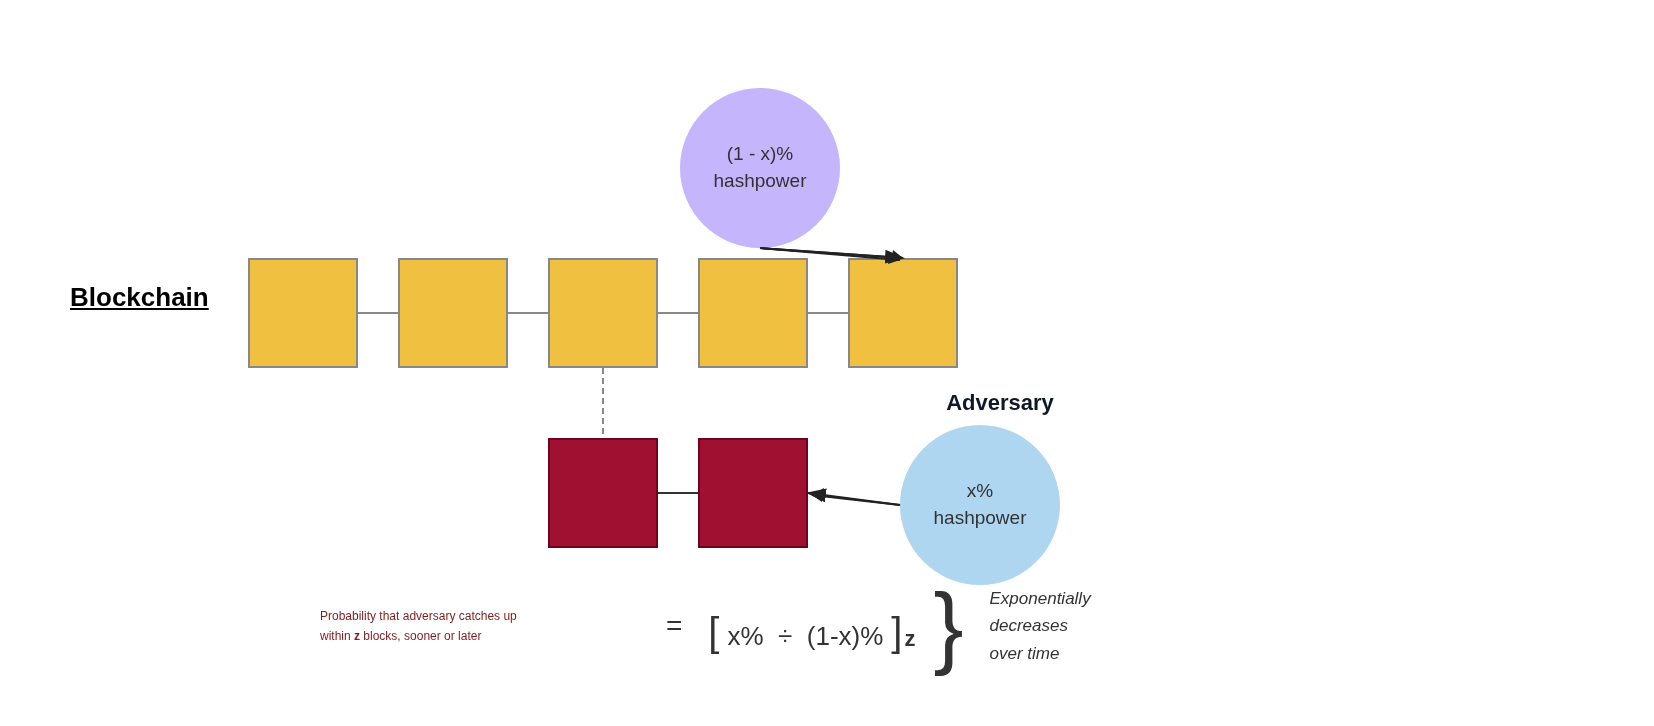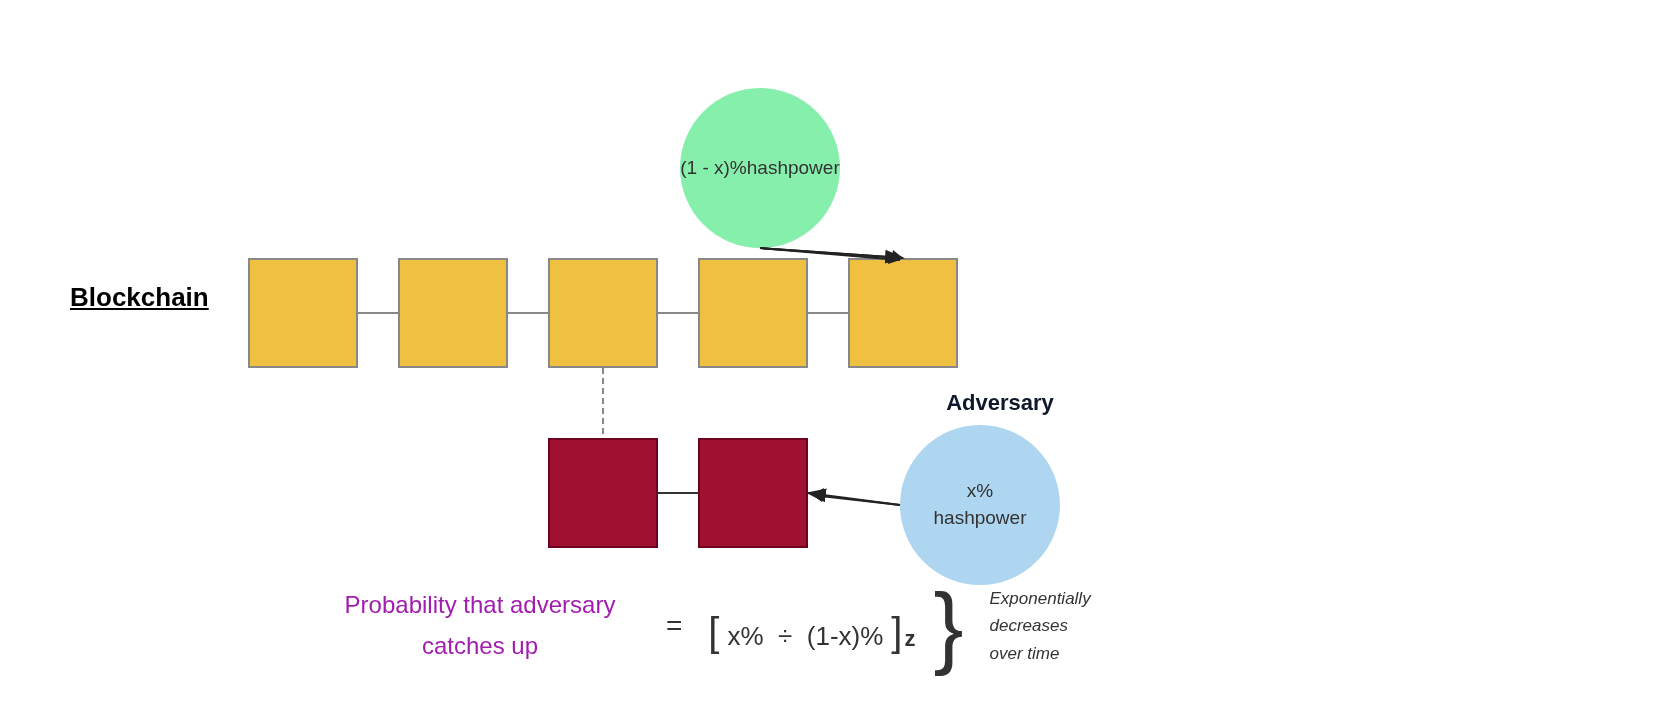--- a/index.html
+++ b/index.html
@@ -32,23 +32,23 @@
     }
 
     
     .network-circle {
       position: absolute;
       top: 88px;
       left: 680px;
       width: 160px;
       height: 160px;
       border-radius: 50%;
-      background: #86efac;
+      background: #c4b5fd;
       display: flex;
-      flex-direction: row;
+      flex-direction: column;
       align-items: center;
       justify-content: center;
       font-size: 19px;
       color: #333;
       text-align: right;
       line-height: 1.4;
     }
 
     
     .adversary-label {
@@ -173,22 +173,23 @@
     </defs>
 
     <line x1="760" y1="248" x2="903" y2="258" stroke="#222" stroke-width="2"></line>
     <polygon points="903,258 893,250 891,262" fill="#222"></polygon>
 
     <line x1="900" y1="505" x2="812" y2="495" stroke="#222" stroke-width="2"></line>
     <polygon points="812,495 824,488 822,502" fill="#222"></polygon>
   </svg>
 
   <div style="position:absolute; bottom:55px; left:320px; display:flex; align-items:center; gap:10px;">
-    <div style="font-size:24px;color:#a21caf;text-align:center;line-height:1.7;width:320px;">
+    <div style="font-size:12px;color:#7f1d1d;text-align:left;line-height:1.7;width:320px;">
       <span>Probability that adversary catches up</span><br>
+      <span>within <strong>z</strong> blocks, sooner or later</span>
     </div>
     <div style="font-size:28px;color:#333;margin:0 16px;">=</div>
     <div style="font-size:26px;color:#333;white-space:nowrap;display:flex;align-items:flex-end;gap:0;">
       <span style="font-size:40px;line-height:1;">[</span>
       <span style="font-size:26px;padding:0 8px;margin-top:20px;"> x%&nbsp;&nbsp;÷&nbsp;&nbsp;(1-x)% </span>
       <span style="font-size:40px;line-height:1;">]</span>
       <sup style="font-size:22px;font-weight:bold;margin-left:2px;">z</sup>
     </div>
 
     <div style="font-size:90px;color:#333;line-height:1;margin-left:8px;font-weight:100;">}</div>

